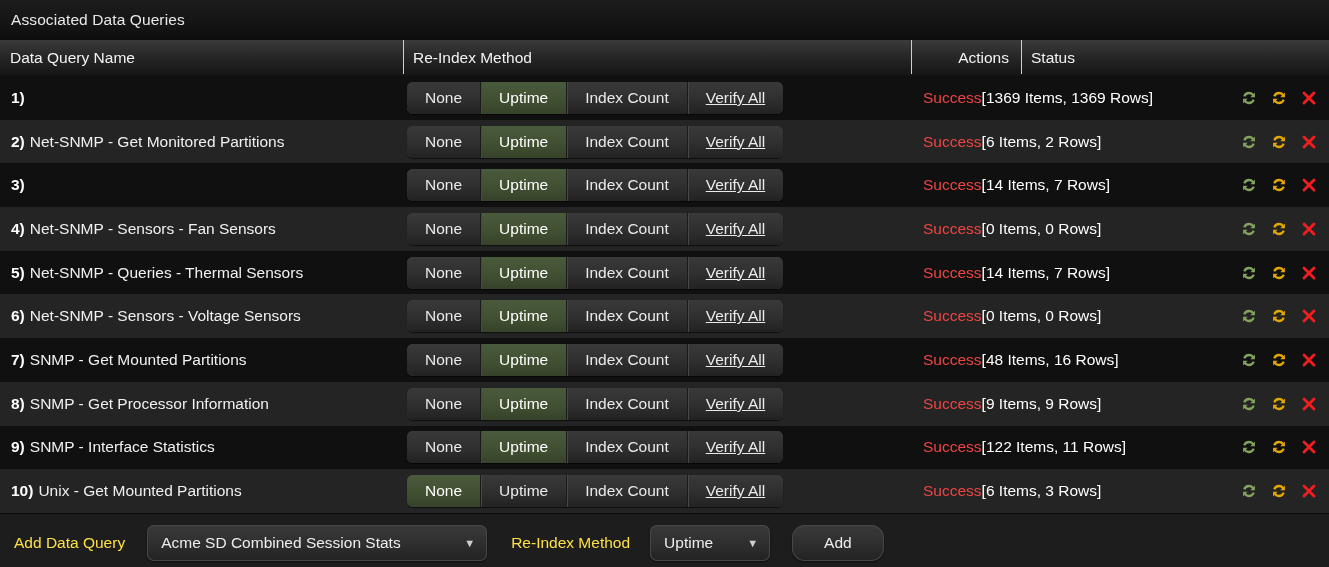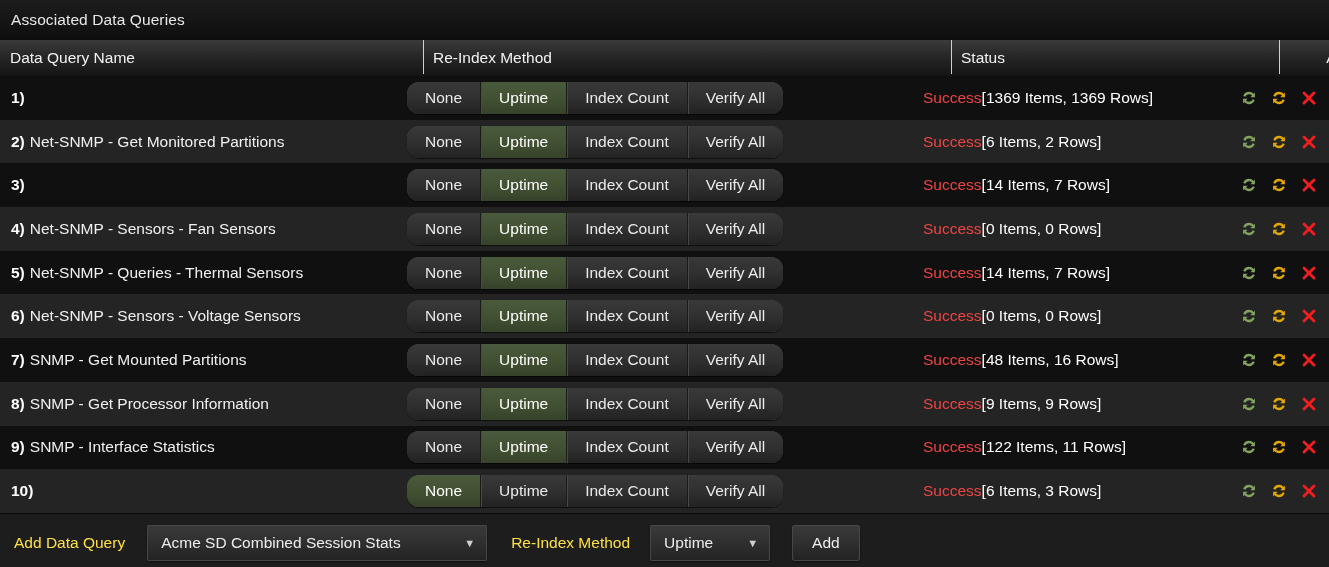--- a/index.html
+++ b/index.html
@@ -21,21 +21,20 @@
   }
   .titlebar .title{
     font-size:15.5px;color:#e8e8e8;letter-spacing:.1px;
   }
 
   
   .headrow{
     height:36px;flex:0 0 36px;display:flex;
     background:linear-gradient(180deg,#3a3a3a 0%,#262626 48%,#141414 100%);
     box-sizing:border-box;
-    gap:20px;
   }
   .headcell{
     display:flex;align-items:center;font-size:15.5px;color:#f2f2f2;
     box-sizing:border-box;position:relative;
     padding:0 10px;
   }
   .headcell.sep::before{
     content:"";position:absolute;left:0;top:0;bottom:2px;width:1px;background:#cfcfcf;
   }
   .c-name{width:403px;flex:0 0 403px;}
@@ -56,66 +55,66 @@
   .cell.name{width:403px;flex:0 0 403px;padding-left:11px;font-size:15.5px;color:#f0f0f0;}
   .cell.name .num{font-weight:bold;color:#ffffff;margin-right:5px;}
   .cell.method{width:508px;flex:0 0 508px;padding-left:4px;}
   .cell.status{width:308px;flex:0 0 308px;padding-left:12px;font-size:15.5px;color:#ffffff;white-space:nowrap;}
   .cell.status .ok{color:#ef4444;}
   .cell.actions{width:110px;flex:0 0 110px;justify-content:flex-end;padding-right:10px;gap:10px;}
 
   
   .btngroup{
     display:inline-flex;align-items:stretch;height:32px;
-    border-radius:12px;overflow:hidden;
+    border-radius:6px;overflow:hidden;
     background:#2b2b2b;
     box-shadow:0 0 0 1px #3c3c3c inset, 0 1px 1px rgba(0,0,0,.6);
   }
   .seg{
     display:flex;align-items:center;justify-content:center;
     padding:0 18px;font-size:15.5px;color:#eaeaea;
     background:linear-gradient(180deg,#393939 0%,#303030 50%,#222222 100%);
     border-right:1px solid #1a1a1a;
     box-shadow:1px 0 0 #484848 inset;
     cursor:pointer;white-space:nowrap;
   }
   .seg:first-child{box-shadow:none;}
-  .seg:last-child{border-right:none;}
+  .seg:last-child{border-right:none;text-decoration:underline;}
   .seg.on{
     background:linear-gradient(180deg,#4a5a3c 0%,#415031 55%,#36422a 100%);
     color:#ffffff;
   }
 
   
   .icn{width:20px;height:20px;display:block;cursor:pointer;}
 
   
   .toolbar{
     height:60px;flex:0 0 60px;display:flex;align-items:center;
     background:#1d1d1d;
     border-top:1px solid #0a0a0a;
     padding-left:14px;box-sizing:border-box;gap:0;
   }
   .tb-label{font-size:15.5px;color:#fde047;white-space:nowrap;}
   .dropdown{
     display:inline-flex;align-items:center;justify-content:space-between;
-    height:36px;border-radius:2px;
+    height:36px;border-radius:7px;
     background:linear-gradient(180deg,#3a3a3a 0%,#2f2f2f 50%,#222222 100%);
     box-shadow:0 0 0 1px #474747 inset,0 1px 2px rgba(0,0,0,.55);
     color:#ededed;font-size:15.5px;padding:0 12px 0 14px;cursor:pointer;
     box-sizing:border-box;
   }
   .dropdown .caret{
     margin-left:12px;color:#cfcfcf;font-size:11px;line-height:1;
   }
   #dd-query{width:340px;margin-left:22px;}
   #dd-method{width:120px;margin-left:20px;}
   .tb-label.reindex{margin-left:24px;}
   .addbtn{
-    margin-left:22px;height:36px;border-radius:3px;padding:0 20px;
+    margin-left:22px;height:36px;border-radius:13px;padding:0 32px;
     display:inline-flex;align-items:center;justify-content:center;
     background:linear-gradient(180deg,#3a3a3a 0%,#2f2f2f 50%,#222222 100%);
     box-shadow:0 0 0 1px #474747 inset,0 1px 2px rgba(0,0,0,.55);
     color:#ededed;font-size:15.5px;cursor:pointer;
   }
 </style>
 </head>
 <body>
 
 <div class="panel">
@@ -124,26 +123,26 @@
     <span class="title">Associated Data Queries</span>
   </div>
 
   <div class="headrow">
     <div class="headcell c-name">
       <span>Data Query Name</span>
     </div>
     <div class="headcell c-method sep">
       <span>Re-Index Method</span>
     </div>
+    <div class="headcell c-actions sep">
+      <span>Actions</span>
+    </div>
     <div class="headcell c-status sep">
       <span>Status</span>
     </div>
-    <div class="headcell c-actions sep">
-      <span>Actions</span>
-    </div>
   </div>
 
   <div class="rows" id="rows">
       <div class="row odd">
         <div class="cell name">
           <span class="num">1)</span>
         </div>
         <div class="cell method">
           <div class="btngroup">
             <div class="seg">None</div>
@@ -467,20 +466,21 @@
           <span>
             <svg class="icn" viewBox="0 0 24 24" aria-hidden="true">
               <path stroke="#f01e1e" stroke-width="3.4" stroke-linecap="round" d="M6 6 L18 18 M18 6 L6 18"></path>
             </svg>
           </span>
         </div>
       </div>
       <div class="row even">
         <div class="cell name">
           <span class="num">10)</span>
+          <span>Unix - Get Mounted Partitions</span>
         </div>
         <div class="cell method">
           <div class="btngroup">
             <div class="seg on">None</div>
             <div class="seg">Uptime</div>
             <div class="seg">Index Count</div>
             <div class="seg">Verify All</div>
           </div>
         </div>
         <div class="cell status">

